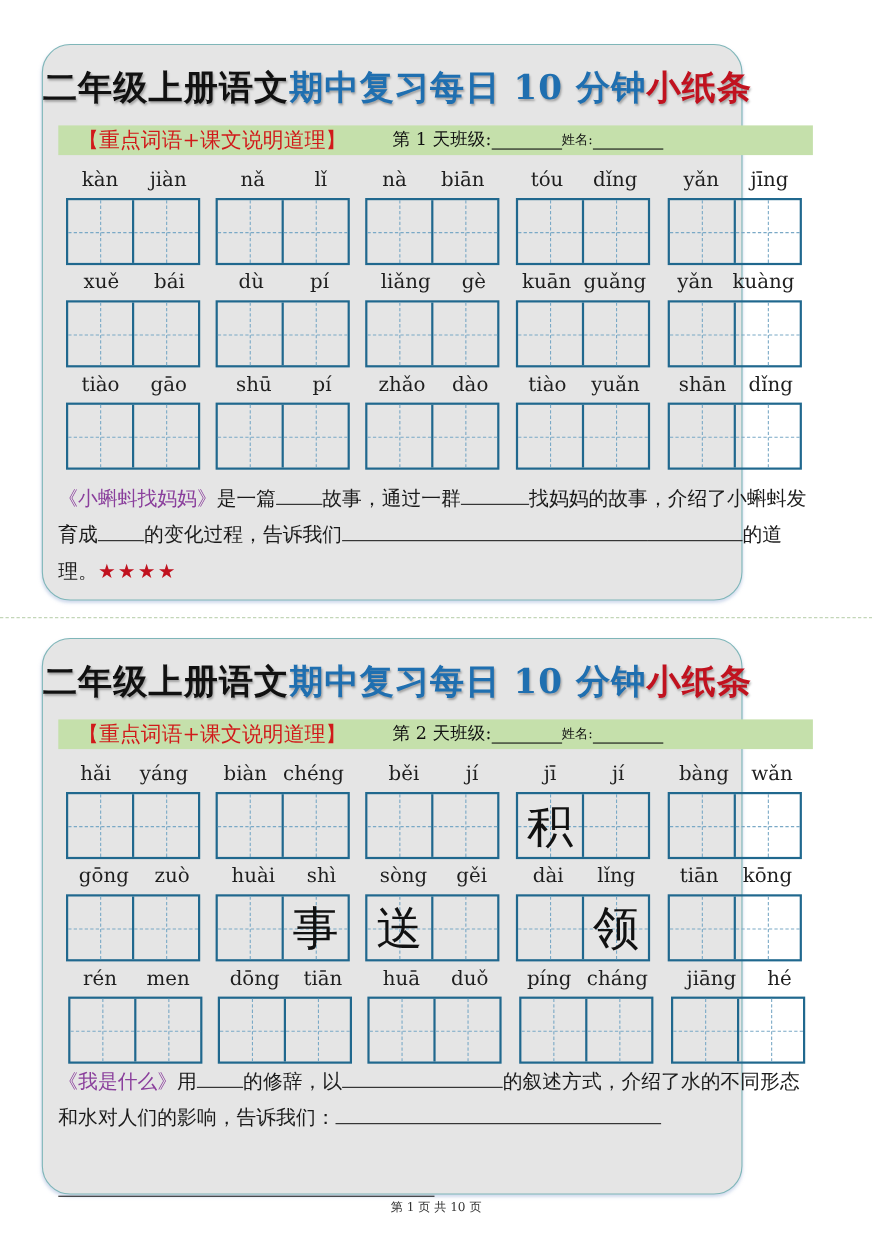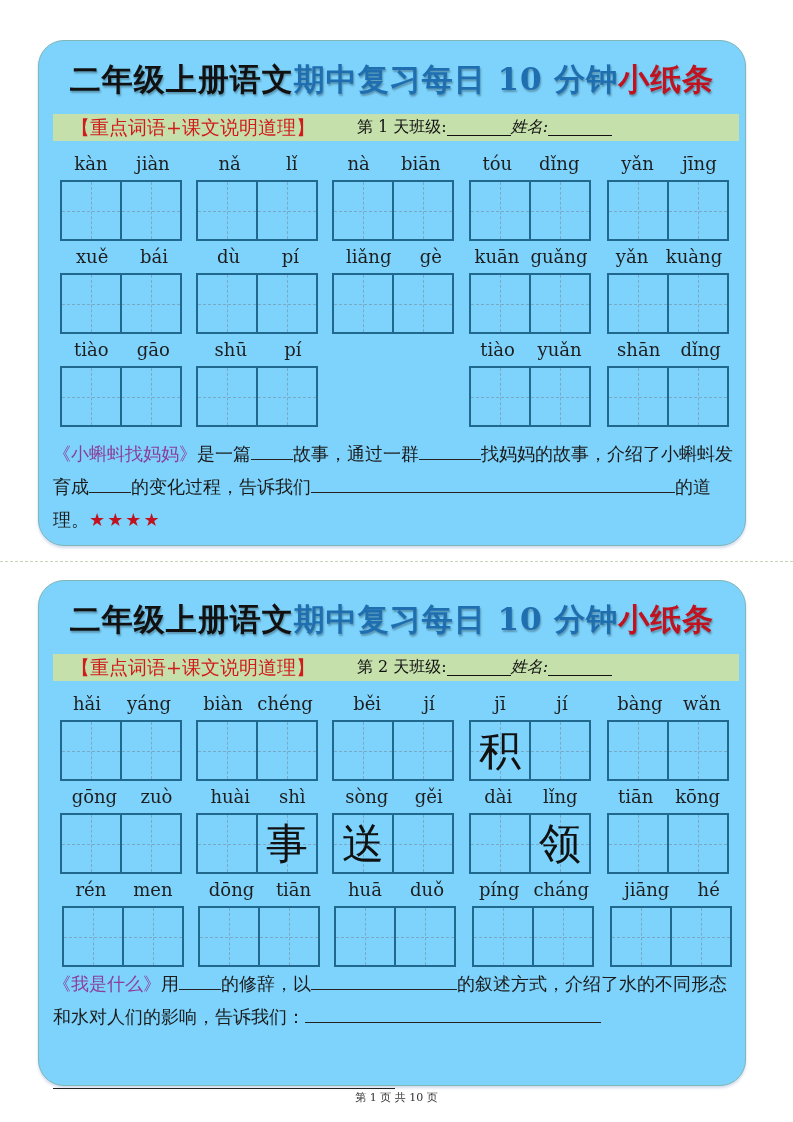--- a/index.html
+++ b/index.html
@@ -1,22 +1,22 @@
 <!DOCTYPE html>
 <html><head>
 <meta charset="utf-8">
 <style>
   * { box-sizing: border-box; margin: 0; padding: 0; }
   html, body { width: 793px; height: 1122px; background: #ffffff; overflow: hidden; }
   body { position: relative; font-family: "DejaVu Serif", serif; color: #1a1a1a; }
 
   .card {
-    position: absolute; left: 38px; width: 708px;
+    position: absolute; left: 38px; width: 637px;
     border: 1.5px solid #7fb6b8; border-radius: 26px;
-    background: #7dd3fc;
+    background: #e5e5e5;
     box-shadow: 0 2px 3px rgba(120,150,200,0.35);
   }
   .card.c1 { top: 40px; height: 506px; }
   .card.c2 { top: 580px; height: 506px; }
 
   .title {
     position: absolute; left: 0; right: 0; top: 18px;
     text-align: center; font-size: 31px; font-weight: bold;
     letter-spacing: 1px; white-space: nowrap;
     font-family: "DejaVu Serif", serif;
@@ -30,21 +30,21 @@
     position: absolute; left: 14px; width: 686px; top: 73px; height: 27px;
     background: #c5e0ab;
     display: flex; align-items: center; white-space: nowrap;
   }
   .band .tag { color: #d11a1a; font-size: 19px; margin-left: 18px; font-family: "DejaVu Serif", serif; }
   .band .day { margin-left: 42px; font-size: 16px; color: #111; }
   .band .cls { font-size: 16px; color: #111; }
   .band .line { display: inline-block; border-bottom: 1.5px solid #111; height: 16px; vertical-align: bottom; }
   .band .l1 { width: 64px; }
   .band .l2 { width: 64px; }
-  .band .nm { font-size: 16px; color: #111; font-style: italic; }
+  .band .nm { font-size: 12px; color: #111; }
 
   .grid-area { position: absolute; left: 21px; top: 108px; width: 680px; }
   .row { position: relative; height: 93px; text-align: right; }
   .cell { position: absolute; width: 124px; }
   .pinyin {
     height: 28px; display: flex; justify-content: space-around; align-items: center;
     font-family: "DejaVu Serif", serif; font-size: 18px; color: #1e1e1e; white-space: nowrap;
   }
   .box {
     display: flex; width: 122px; height: 61px; margin-top: 3px;
@@ -270,20 +270,34 @@
           </div>
           <div class="box">
             <div class="sq">
               <span class="hanzi"></span>
             </div>
             <div class="sq">
               <span class="hanzi"></span>
             </div>
           </div>
         </div>
+      <div class="cell" style="left:272px">
+          <div class="pinyin">
+            <span>zhǎo</span>
+            <span>dào</span>
+          </div>
+          <div class="box">
+            <div class="sq">
+              <span class="hanzi"></span>
+            </div>
+            <div class="sq">
+              <span class="hanzi"></span>
+            </div>
+          </div>
+        </div>
       <div class="cell" style="left:409px">
           <div class="pinyin">
             <span>tiào</span>
             <span>yuǎn</span>
           </div>
           <div class="box">
             <div class="sq">
               <span class="hanzi"></span>
             </div>
             <div class="sq">

